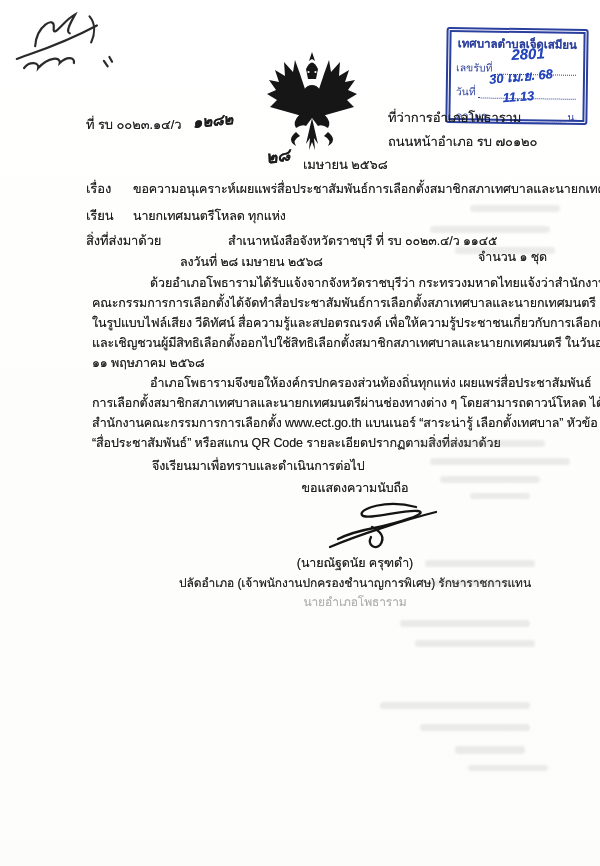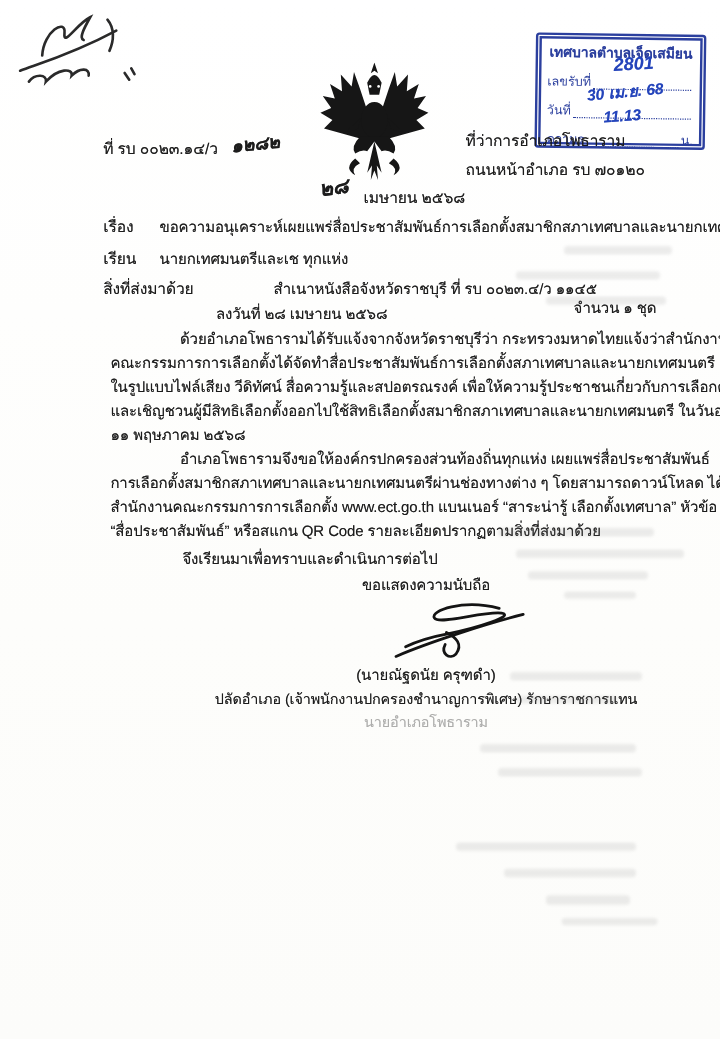--- a/index.html
+++ b/index.html
@@ -95,21 +95,21 @@
   <div class="t lbl" style="left:388px;top:110px;">ที่ว่าการอำเภอโพธาราม</div>
   <div class="t lbl" style="left:388px;top:134px;">ถนนหน้าอำเภอ รบ ๗๐๑๒๐</div>
 
   <div class="t hw-black" style="left:266px;top:146px;font-size:17px;transform:rotate(-8deg);">๒๘</div>
   <div class="t lbl" style="left:303px;top:157px;text-align:right;">เมษายน ๒๕๖๘</div>
 
   <div class="t lbl" style="left:86px;top:181px;">เรื่อง</div>
   <div class="t body-line" style="left:133px;top:182px;">ขอความอนุเคราะห์เผยแพร่สื่อประชาสัมพันธ์การเลือกตั้งสมาชิกสภาเทศบาลและนายกเทศมนตรี</div>
 
   <div class="t lbl" style="left:86px;top:208px;">เรียน</div>
-  <div class="t body-line" style="left:133px;top:209px;">นายกเทศมนตรีและเช ทุกแห่ง</div>
+  <div class="t body-line" style="left:133px;top:209px;">นายกเทศมนตรีโหลด ทุกแห่ง</div>
 
   <div class="t lbl" style="left:86px;top:233px;">สิ่งที่ส่งมาด้วย</div>
   <div class="t body-line" style="left:180px;top:234px;margin-left:48px;">สำเนาหนังสือจังหวัดราชบุรี ที่ รบ ๐๐๒๓.๔/ว ๑๑๔๕</div>
   <div class="t body-line" style="left:180px;top:255px;">ลงวันที่ ๒๘ เมษายน ๒๕๖๘</div>
   <div class="t body-line" style="left:478px;top:250px;">จำนวน ๑ ชุด</div>
 
   <div class="t body-line" style="left:150px;top:276px;">ด้วยอำเภอโพธารามได้รับแจ้งจากจังหวัดราชบุรีว่า กระทรวงมหาดไทยแจ้งว่าสำนักงาน</div>
   <div class="t body-line" style="left:92px;top:296px;">คณะกรรมการการเลือกตั้งได้จัดทำสื่อประชาสัมพันธ์การเลือกตั้งสภาเทศบาลและนายกเทศมนตรี</div>
   <div class="t body-line" style="left:92px;top:316px;">ในรูปแบบไฟล์เสียง วีดิทัศน์ สื่อความรู้และสปอตรณรงค์ เพื่อให้ความรู้ประชาชนเกี่ยวกับการเลือกตั้ง</div>
   <div class="t body-line" style="left:92px;top:336px;">และเชิญชวนผู้มีสิทธิเลือกตั้งออกไปใช้สิทธิเลือกตั้งสมาชิกสภาเทศบาลและนายกเทศมนตรี ในวันอาทิตย์ที่</div>

